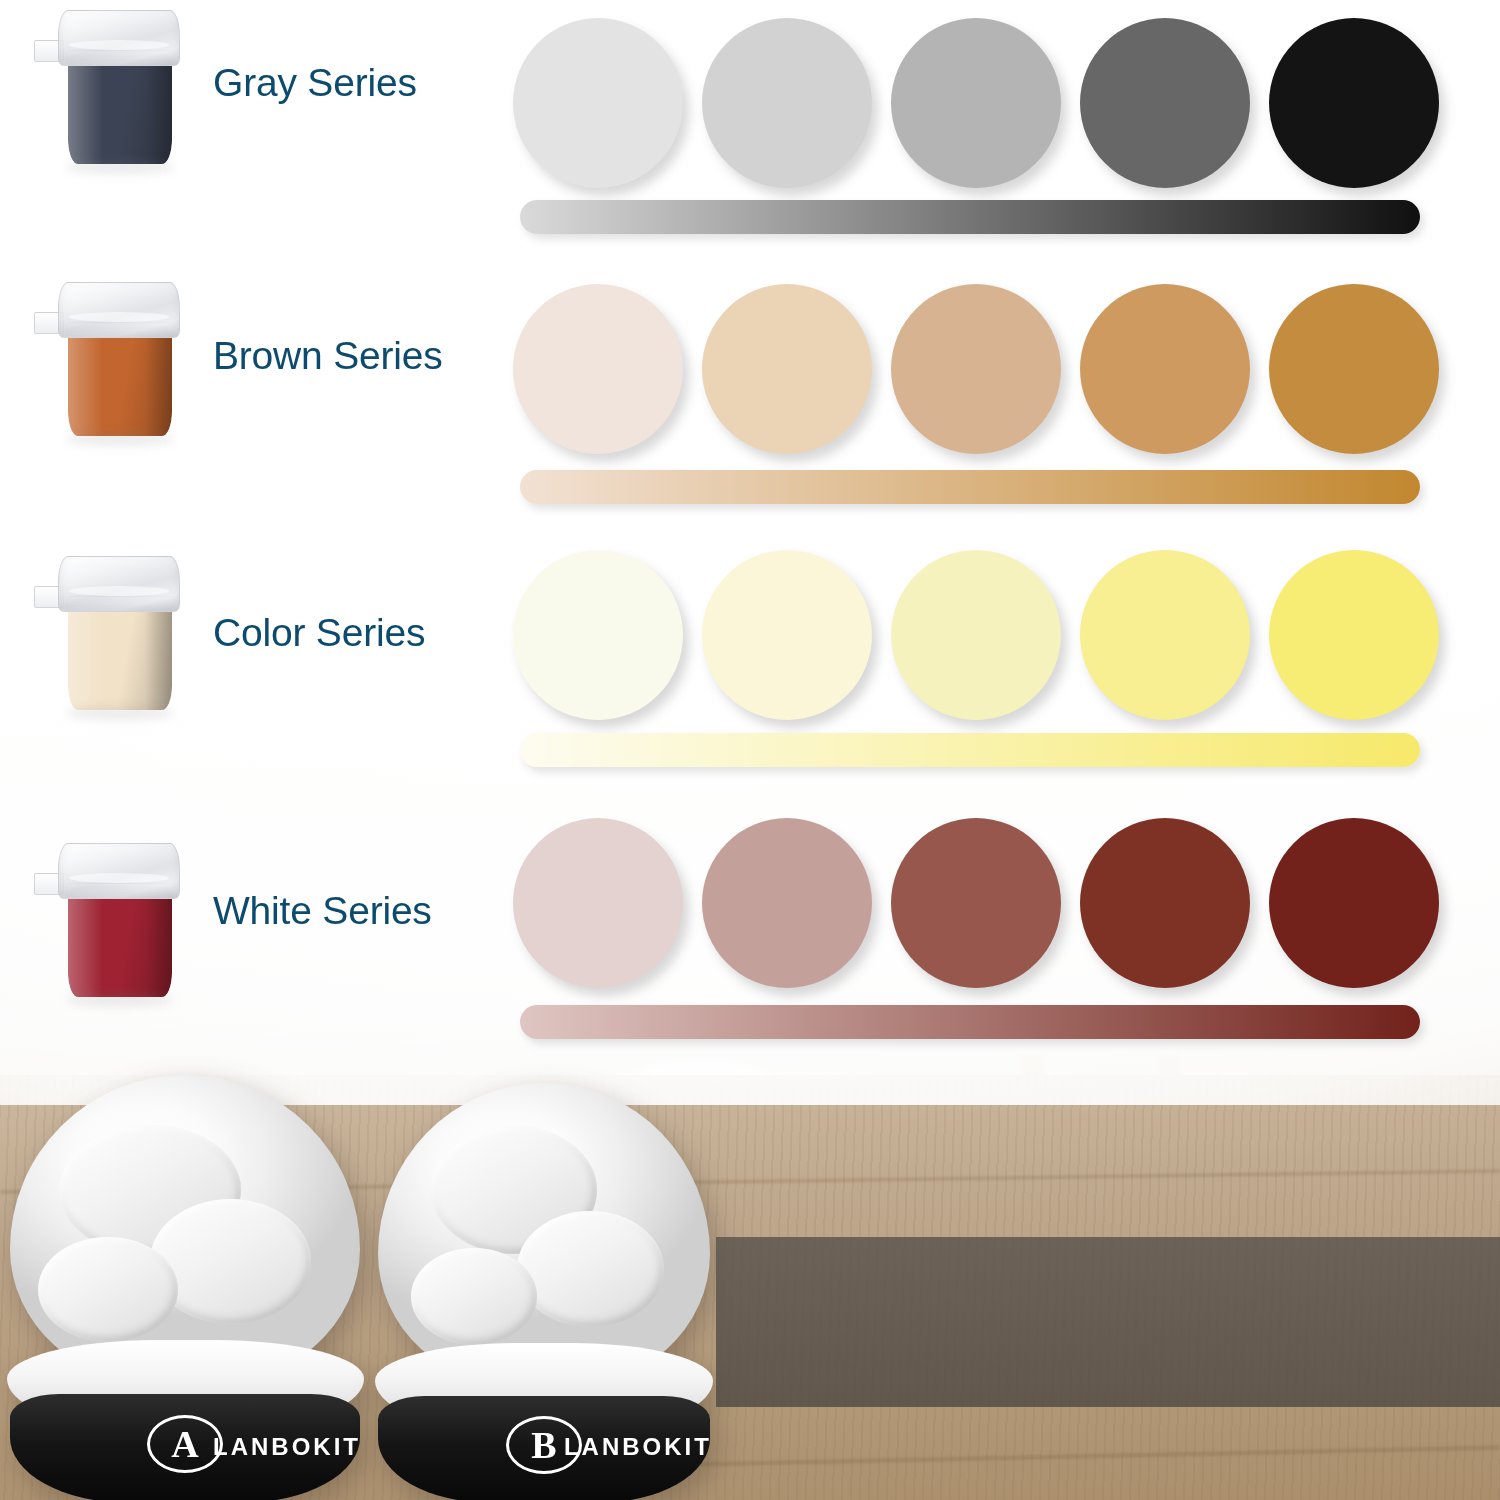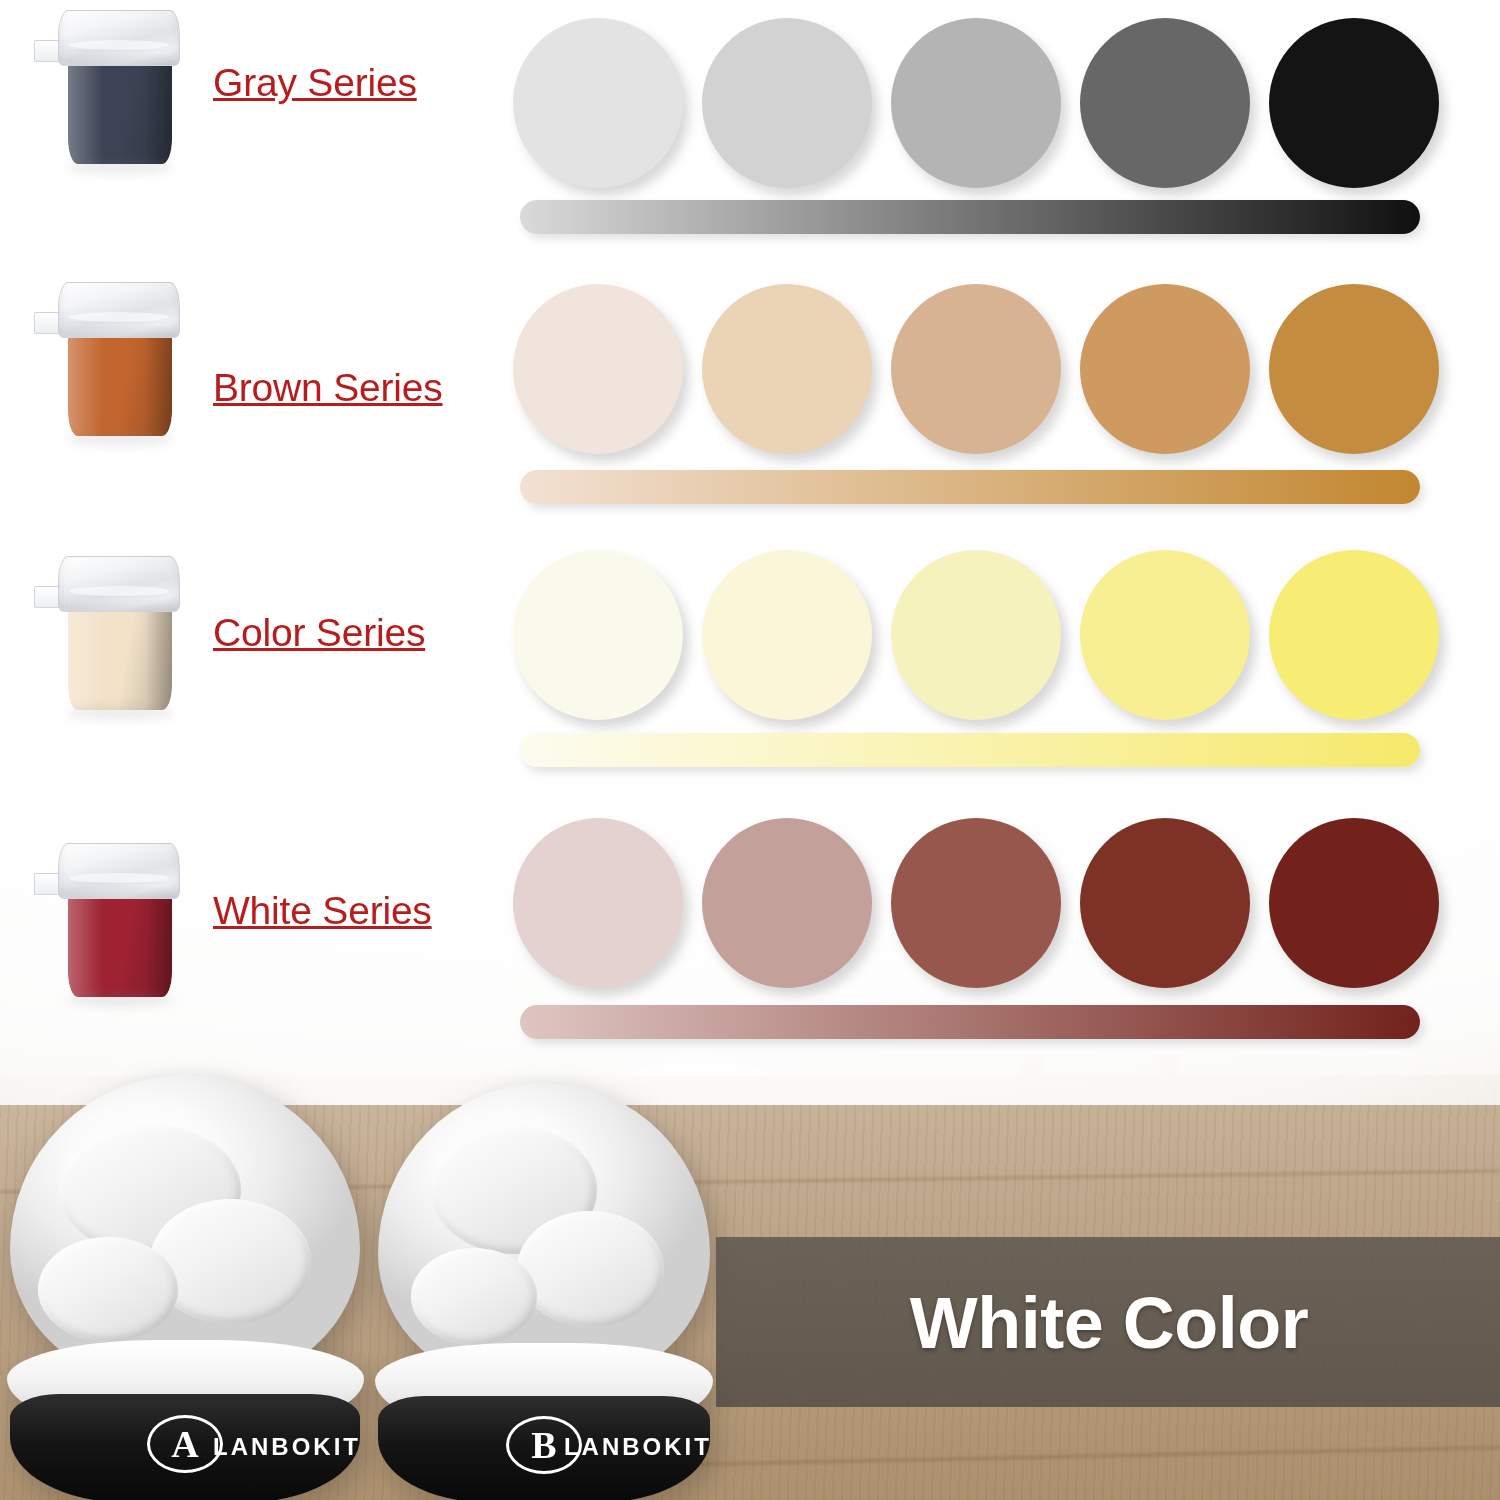--- a/index.html
+++ b/index.html
@@ -205,24 +205,23 @@
     border-radius: 50%;
     background: rgba(120,120,125,0.14);
     filter: blur(5px);
   }
 
   .series-label {
     position: absolute;
     left: 213px;
     font-size: 39px;
     line-height: 1.1;
-    color: #b91c1c;
+    color: #0c4a6e;
     white-space: nowrap;
     letter-spacing: -0.2px;
-    text-decoration: underline;
   }
 
   .swatches {
     position: absolute;
     left: 513px;
     display: flex;
     gap: 19px;
   }
   .swatch {
     width: 170px;
@@ -381,21 +380,21 @@
       <div class="series-row" style="top: 272px;">
         <div class="jar" style="left: 44px; top: 10px;">
           <div class="jar-tab"></div>
           <div class="jar-body">
             <div class="jar-fill" style="background: linear-gradient(100deg, rgb(194, 101, 46) 0%, rgb(194, 101, 46) 55%, rgba(0, 0, 0, 0.22) 100%), rgb(194, 101, 46);"></div>
           </div>
           <div class="jar-neck"></div>
           <div class="jar-lid"></div>
           <div class="jar-shadow"></div>
         </div>
-        <div class="series-label" style="top: 63px; margin-top: 32px;">Brown Series</div>
+        <div class="series-label" style="top: 63px;">Brown Series</div>
         <div class="swatches" style="top: 12px;">
           <div class="swatch" style="background: rgb(240, 228, 221);"></div>
           <div class="swatch" style="background: rgb(235, 211, 182);"></div>
           <div class="swatch" style="background: rgb(216, 179, 146);"></div>
           <div class="swatch" style="background: rgb(206, 154, 96);"></div>
           <div class="swatch" style="background: rgb(196, 140, 62);"></div>
         </div>
         <div class="gradient-bar" style="top: 198px; background: linear-gradient(90deg, rgb(242, 225, 211) 0%, rgb(194, 135, 47) 100%);"></div>
       </div>
       <div class="series-row" style="top: 538px;">
@@ -460,16 +459,15 @@
       <div class="fj-swirl" style="left:10%; top:54%; width:38%; height:32%;"></div>
     </div>
     <div class="fj-rim"></div>
     <div class="fj-band">
       <div class="fj-badge">B</div>
       <div class="fj-brand" style="left:56%; top:34%;">LANBOKIT</div>
     </div>
   </div>
 
   <div class="caption-banner">
-    <div class="caption-main">White Color</div>
   </div>
 
 </div>
 
 </body></html>

